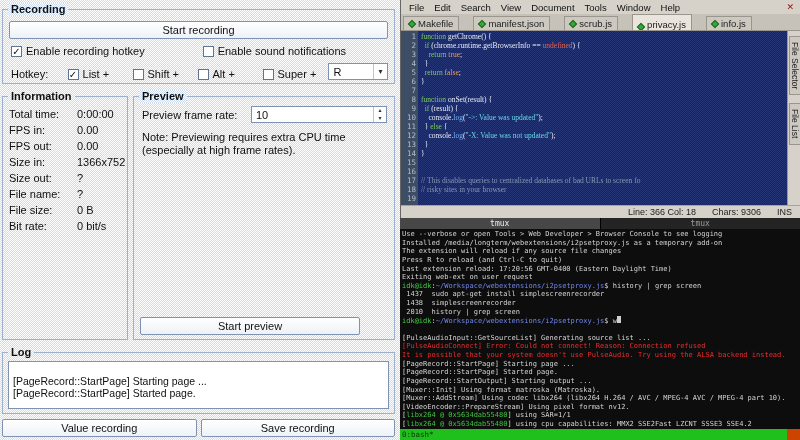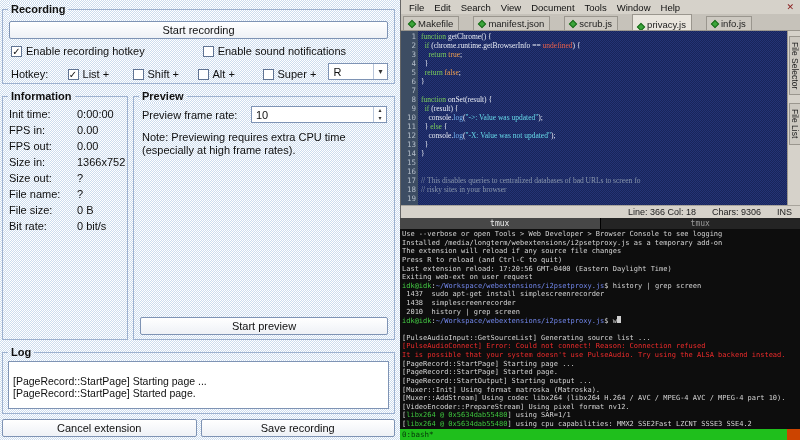--- a/index.html
+++ b/index.html
@@ -18,21 +18,21 @@
     background-size:2px 2px;font-weight:bold;}
   .grp-recording{left:2px;top:9px;width:393px;height:75px;}
   .grp-info{left:2px;top:96px;width:126px;height:244px;}
   .grp-preview{left:133px;top:96px;width:262px;height:244px;}
   .grp-log{left:2px;top:352px;width:393px;height:62px;}
 
   .btn{background:linear-gradient(#ffffff,#eef1f6);border:1px solid #7e93b4;border-radius:2px;
     font-family:"Liberation Sans",sans-serif;font-size:11px;color:#101010;
     display:flex;align-items:center;justify-content:center;cursor:default;}
   .btn-start{position:absolute;left:6px;top:11px;width:379px;height:18px;}
-  .btn-preview{position:absolute;left:6px;bottom:4px;width:248px;height:18px;}
+  .btn-preview{position:absolute;left:6px;bottom:4px;width:220px;height:18px;}
 
   .row-opts{position:absolute;left:8px;top:34px;right:6px;display:flex;gap:58px;align-items:center;height:14px;}
   .row-hotkey{position:absolute;left:8px;top:53px;right:6px;display:flex;align-items:flex-end;height:17px;}
   .row-hotkey .lbl{width:58px;}
   .mods{display:flex;}
   .mods .cb{width:65px;}
 
   .cb{display:inline-flex;align-items:center;gap:4px;}
   .cbbox{width:11px;height:11px;background:#fff;border:1px solid #5f7392;flex:none;
     font-size:10px;line-height:9px;text-align:center;color:#101010;}
@@ -152,21 +152,21 @@
           <span class="combo-val">R</span>
           <span class="combo-arrow">▾</span>
         </div>
       </div>
     </div>
 
     <div class="grp grp-info">
       <span class="legend">Information</span>
       <div class="inforows" id="infoRows">
           <div class="inforow">
-            <span class="ilabel">Init time:</span>
+            <span class="ilabel">Total time:</span>
             <span class="ivalue">0:00:00</span>
           </div>
           <div class="inforow">
             <span class="ilabel">FPS in:</span>
             <span class="ivalue">0.00</span>
           </div>
           <div class="inforow">
             <span class="ilabel">FPS out:</span>
             <span class="ivalue">0.00</span>
           </div>
@@ -211,21 +211,21 @@
 
     <div class="grp grp-log">
       <span class="legend">Log</span>
       <div class="logbox" id="logBox">
           <div class="logline">[PageRecord::StartPage] Starting page ...</div>
           <div class="logline">[PageRecord::StartPage] Started page.</div>
         </div>
     </div>
 
     <div class="footer">
-      <button class="btn">Cancel extension</button>
+      <button class="btn">Value recording</button>
       <button class="btn">Save recording</button>
     </div>
   </section>
 
   <section class="editor">
     <div class="menubar" id="menubar">
         <span class="menu-item">File</span>
         <span class="menu-item">Edit</span>
         <span class="menu-item">Search</span>
         <span class="menu-item">View</span>

